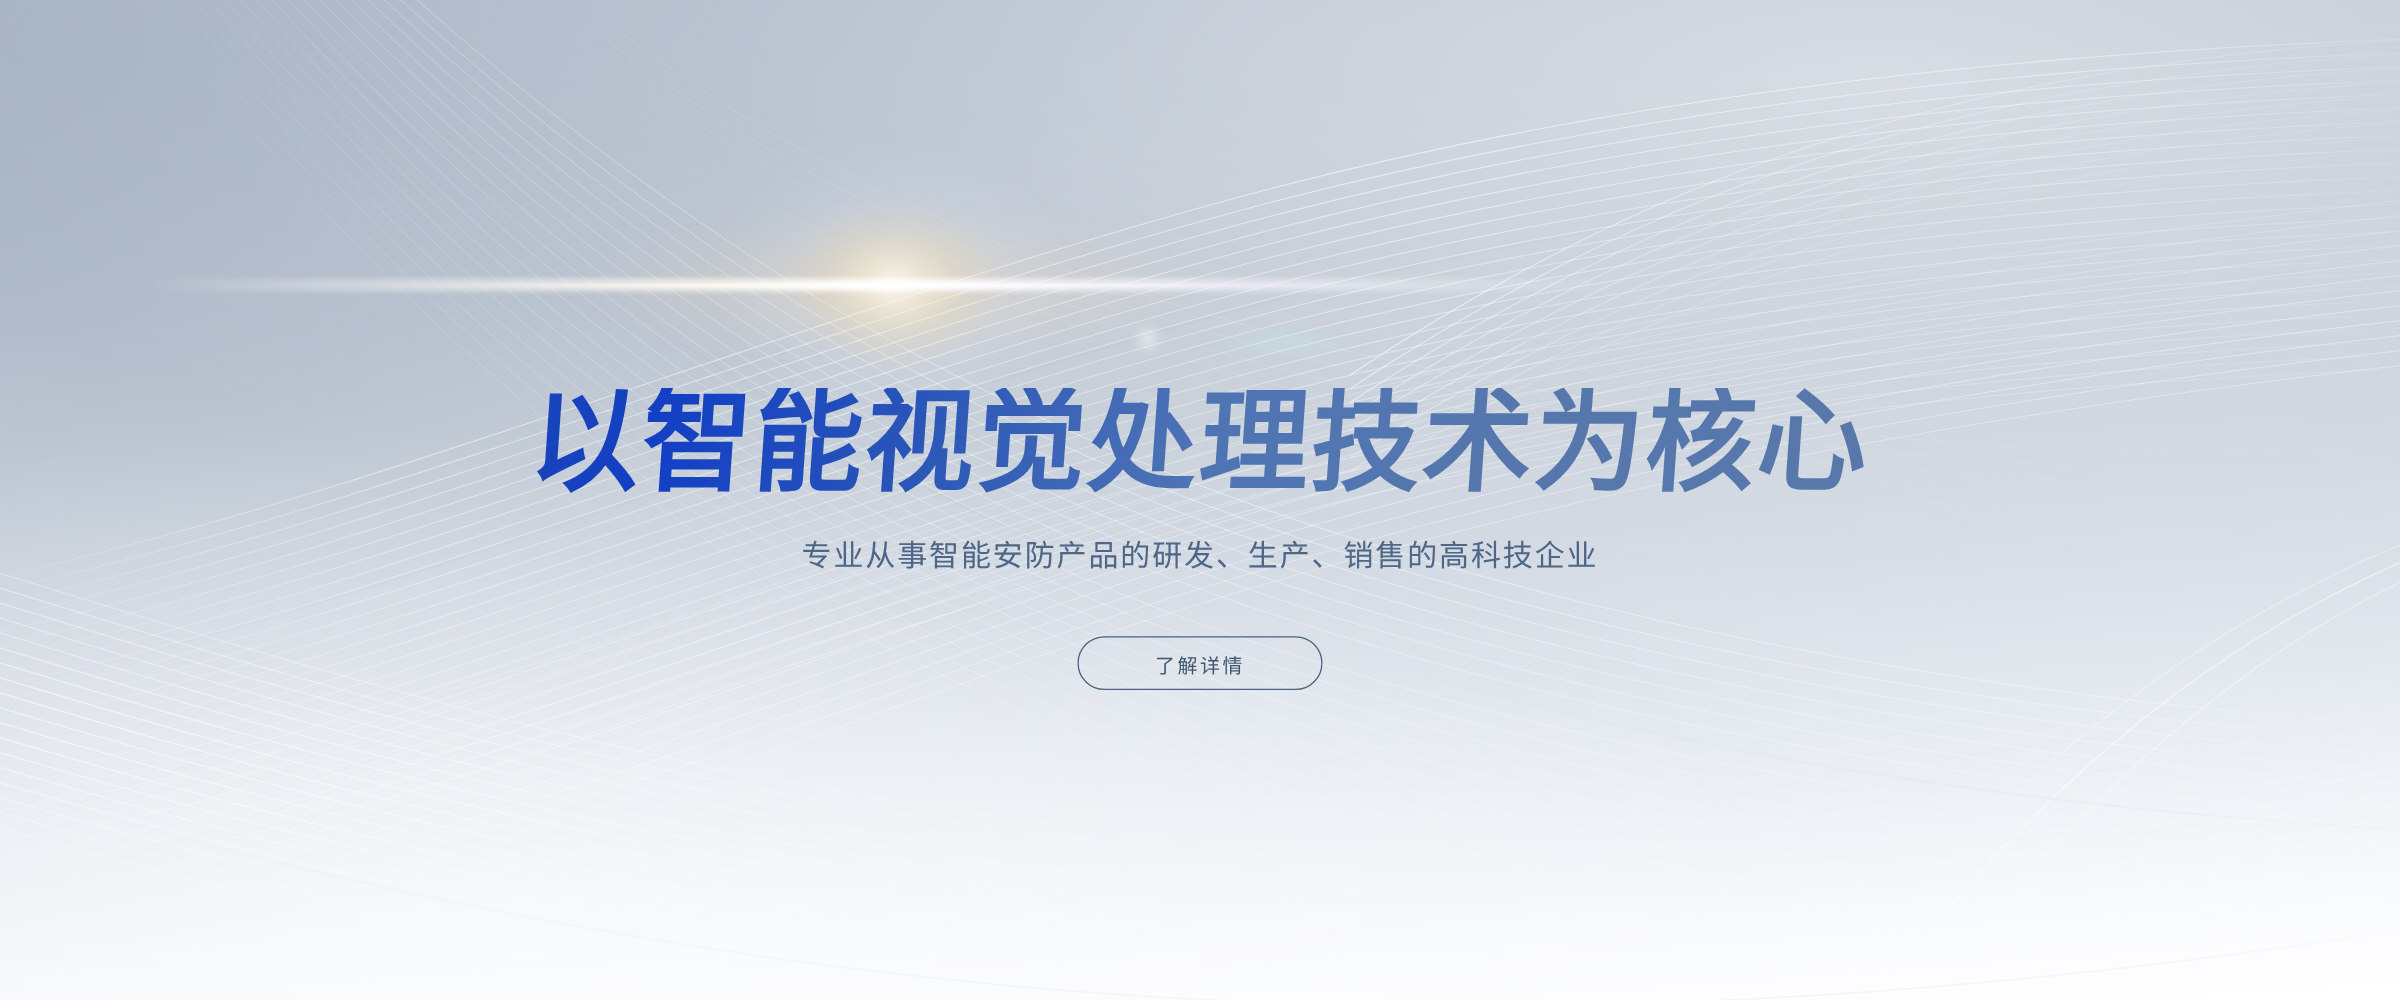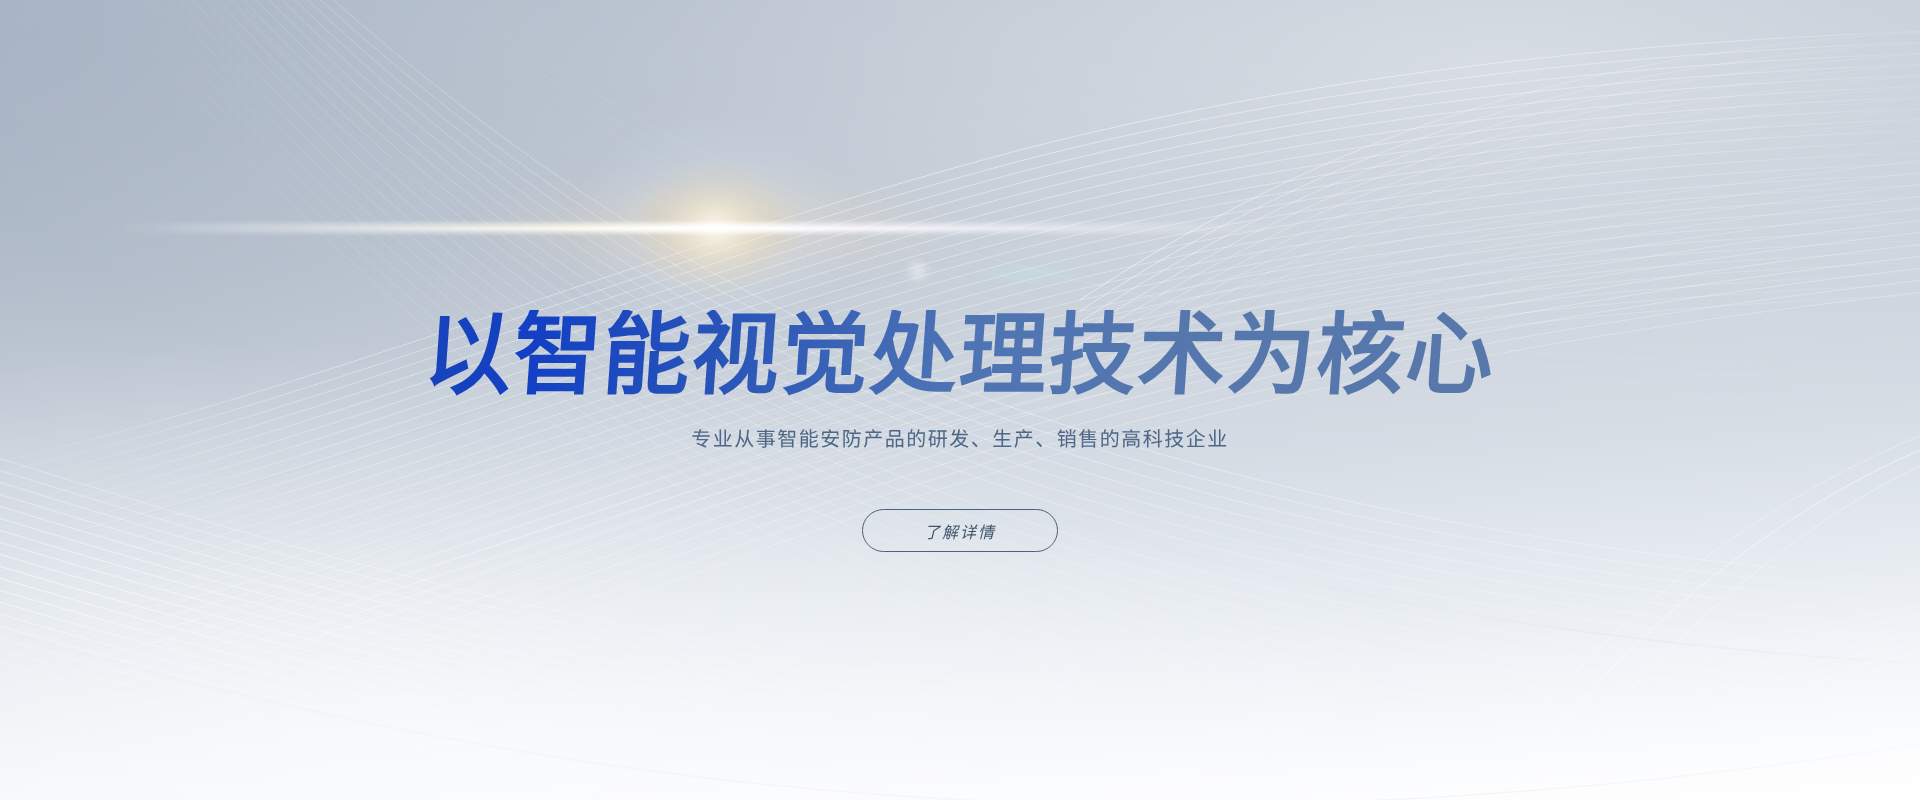--- a/index.html
+++ b/index.html
@@ -147,21 +147,21 @@
     color: transparent;
     -webkit-text-fill-color: transparent;
     transform: skewX(-4deg) scaleX(0.97);
     text-shadow: none;
     user-select: none;
   }
 
   .subtitle {
     position: absolute;
     top: 405px; left: 0; right: 0;
-    font-size: 20px;
+    font-size: 24px;
     line-height: 1.4;
     letter-spacing: 1.5px;
     color: #4e6687;
     font-family: "DejaVu Sans", "Liberation Sans", sans-serif;
     white-space: nowrap;
   }
 
   .cta-wrap {
     position: absolute;
     top: 509px; left: 0; right: 0;
@@ -177,21 +177,20 @@
     box-sizing: border-box;
     border: 1.4px solid #4b6180;
     border-radius: 22px;
     background: transparent;
     color: #3f566f;
     font-size: 16px;
     letter-spacing: 2px;
     font-family: "DejaVu Sans", "Liberation Sans", sans-serif;
     cursor: pointer;
     padding: 0;
-    font-style: italic;
   }
 </style>
 </head>
 <body>
 
 <div class="hero">
 
   <div class="hero-bg-base"></div>
 
   <div class="layer" aria-hidden="true">

